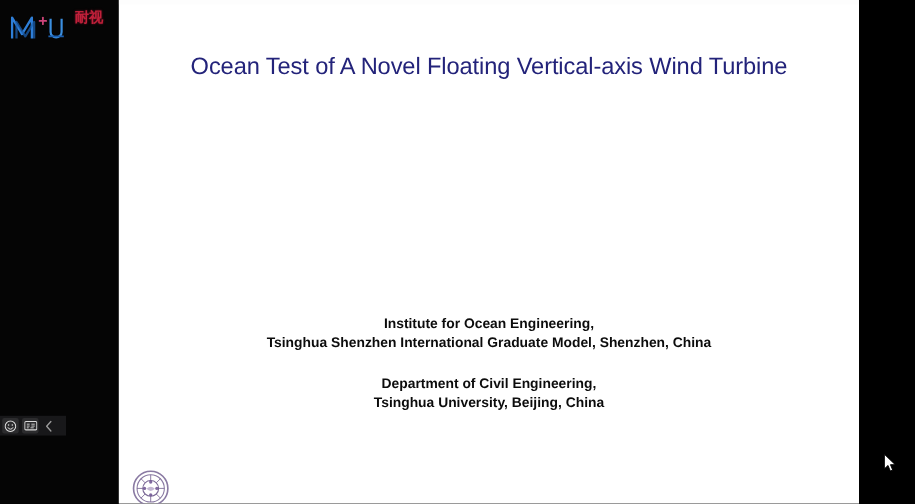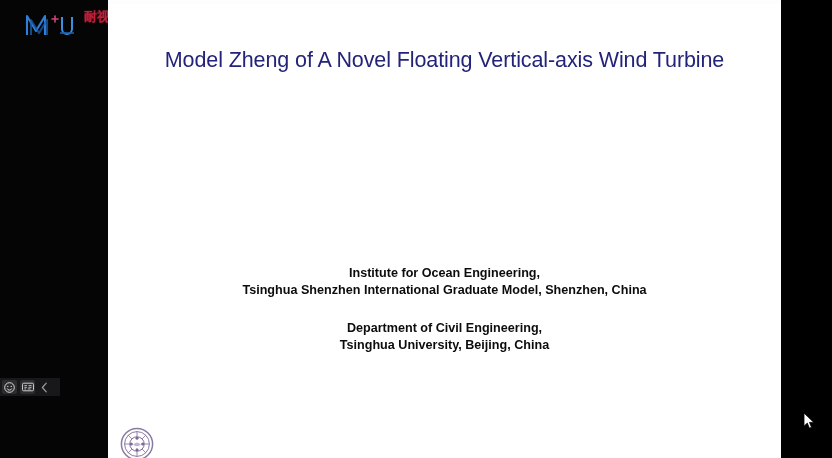--- a/index.html
+++ b/index.html
@@ -28,21 +28,21 @@
     left: 0; top: 0;
     width: 108px;
     height: 458px;
     background: #050505;
     overflow: hidden;
   }
 
   
   #logo-watermark {
     position: absolute;
-    left: 22px;
+    left: 6px;
     top: 6px;
     width: 98px;
     height: 36px;
   }
   #logo-mark {
     position: absolute;
     left: 2px;
     top: 3px;
     width: 56px;
     height: 30px;
@@ -169,20 +169,21 @@
   .affil-block {
     position: absolute;
     left: 0;
     width: 673px;
     text-align: center;
     color: #0c0c0c;
     font-family: "Liberation Sans", sans-serif;
     font-weight: bold;
     font-size: 12.6px;
     line-height: 17px;
+    margin-top: 21px;
   }
   .affil-block .fline { display: block; white-space: nowrap; }
   #affil-1 { top: 265px; }
   #affil-2 { top: 320px; }
 
   
   #tsinghua-logo {
     position: absolute;
     left: 12px;
     top: 424px;
@@ -267,21 +268,21 @@
         </svg>
       </div>
     </div>
 
   </div>
 
   <div id="slide">
     <div id="slide-topstrip"></div>
 
     <div id="slide-title">
-      <span class="tline">Model Zheng of A Novel Floating Vertical-axis Wind Turbine</span>
+      <span class="tline">Ocean Test of A Novel Floating Vertical-axis Wind Turbine</span>
     </div>
 
 
     <div class="affil-block" id="affil-1">
       <span class="fline">Institute for Ocean Engineering,</span>
       <span class="fline">Tsinghua Shenzhen International Graduate Model, Shenzhen, China</span>
     </div>
 
     <div class="affil-block" id="affil-2">
       <span class="fline">Department of Civil Engineering,</span>

